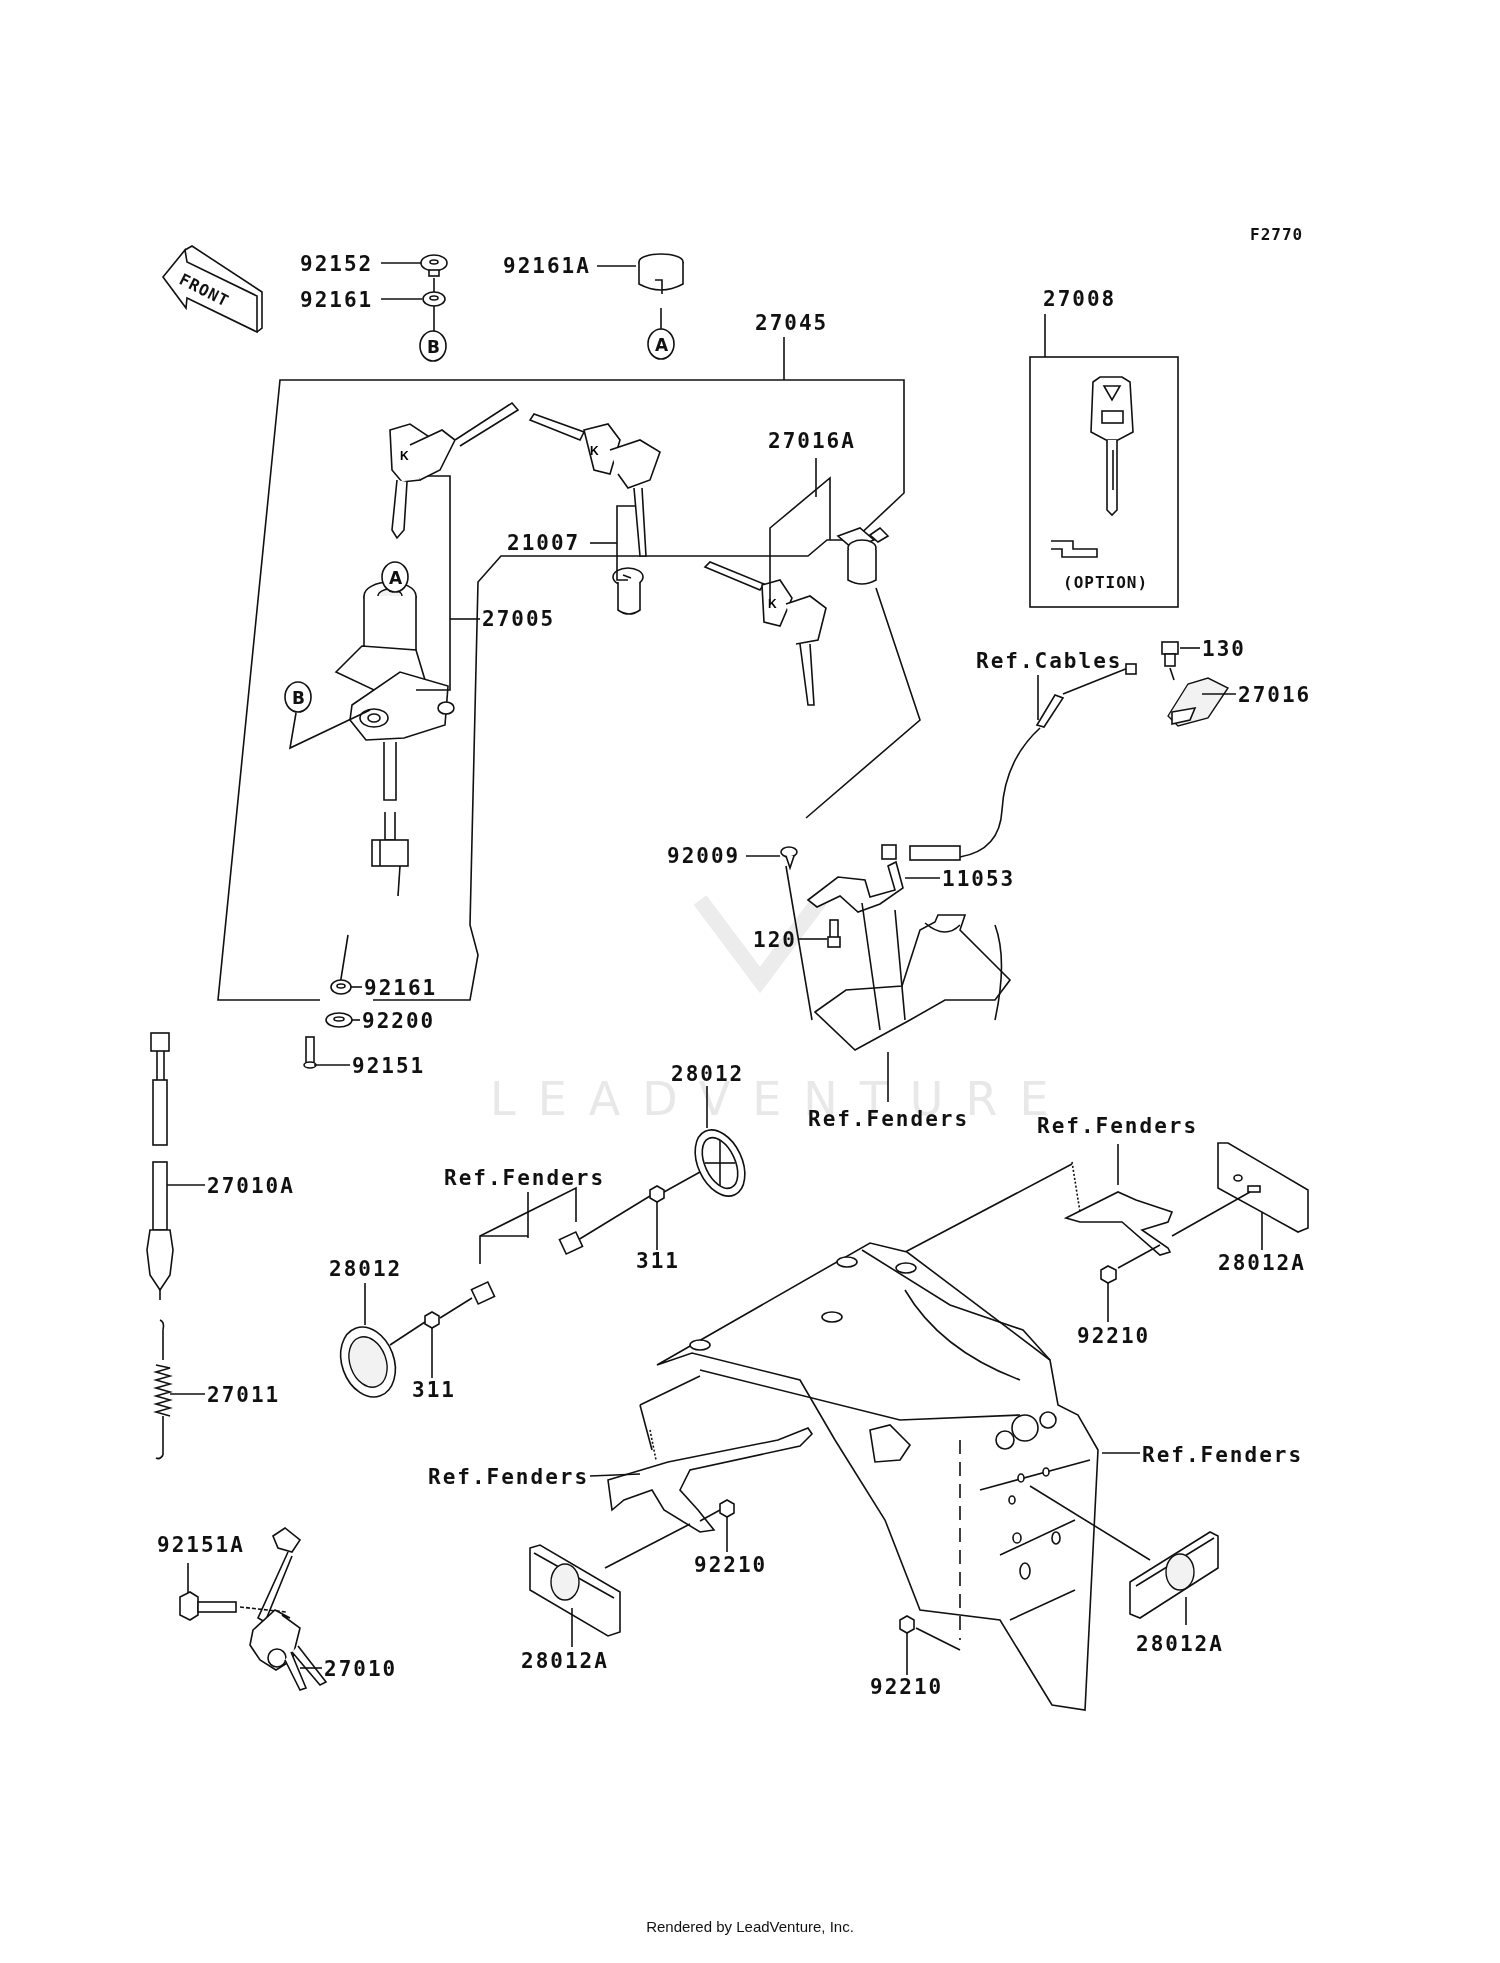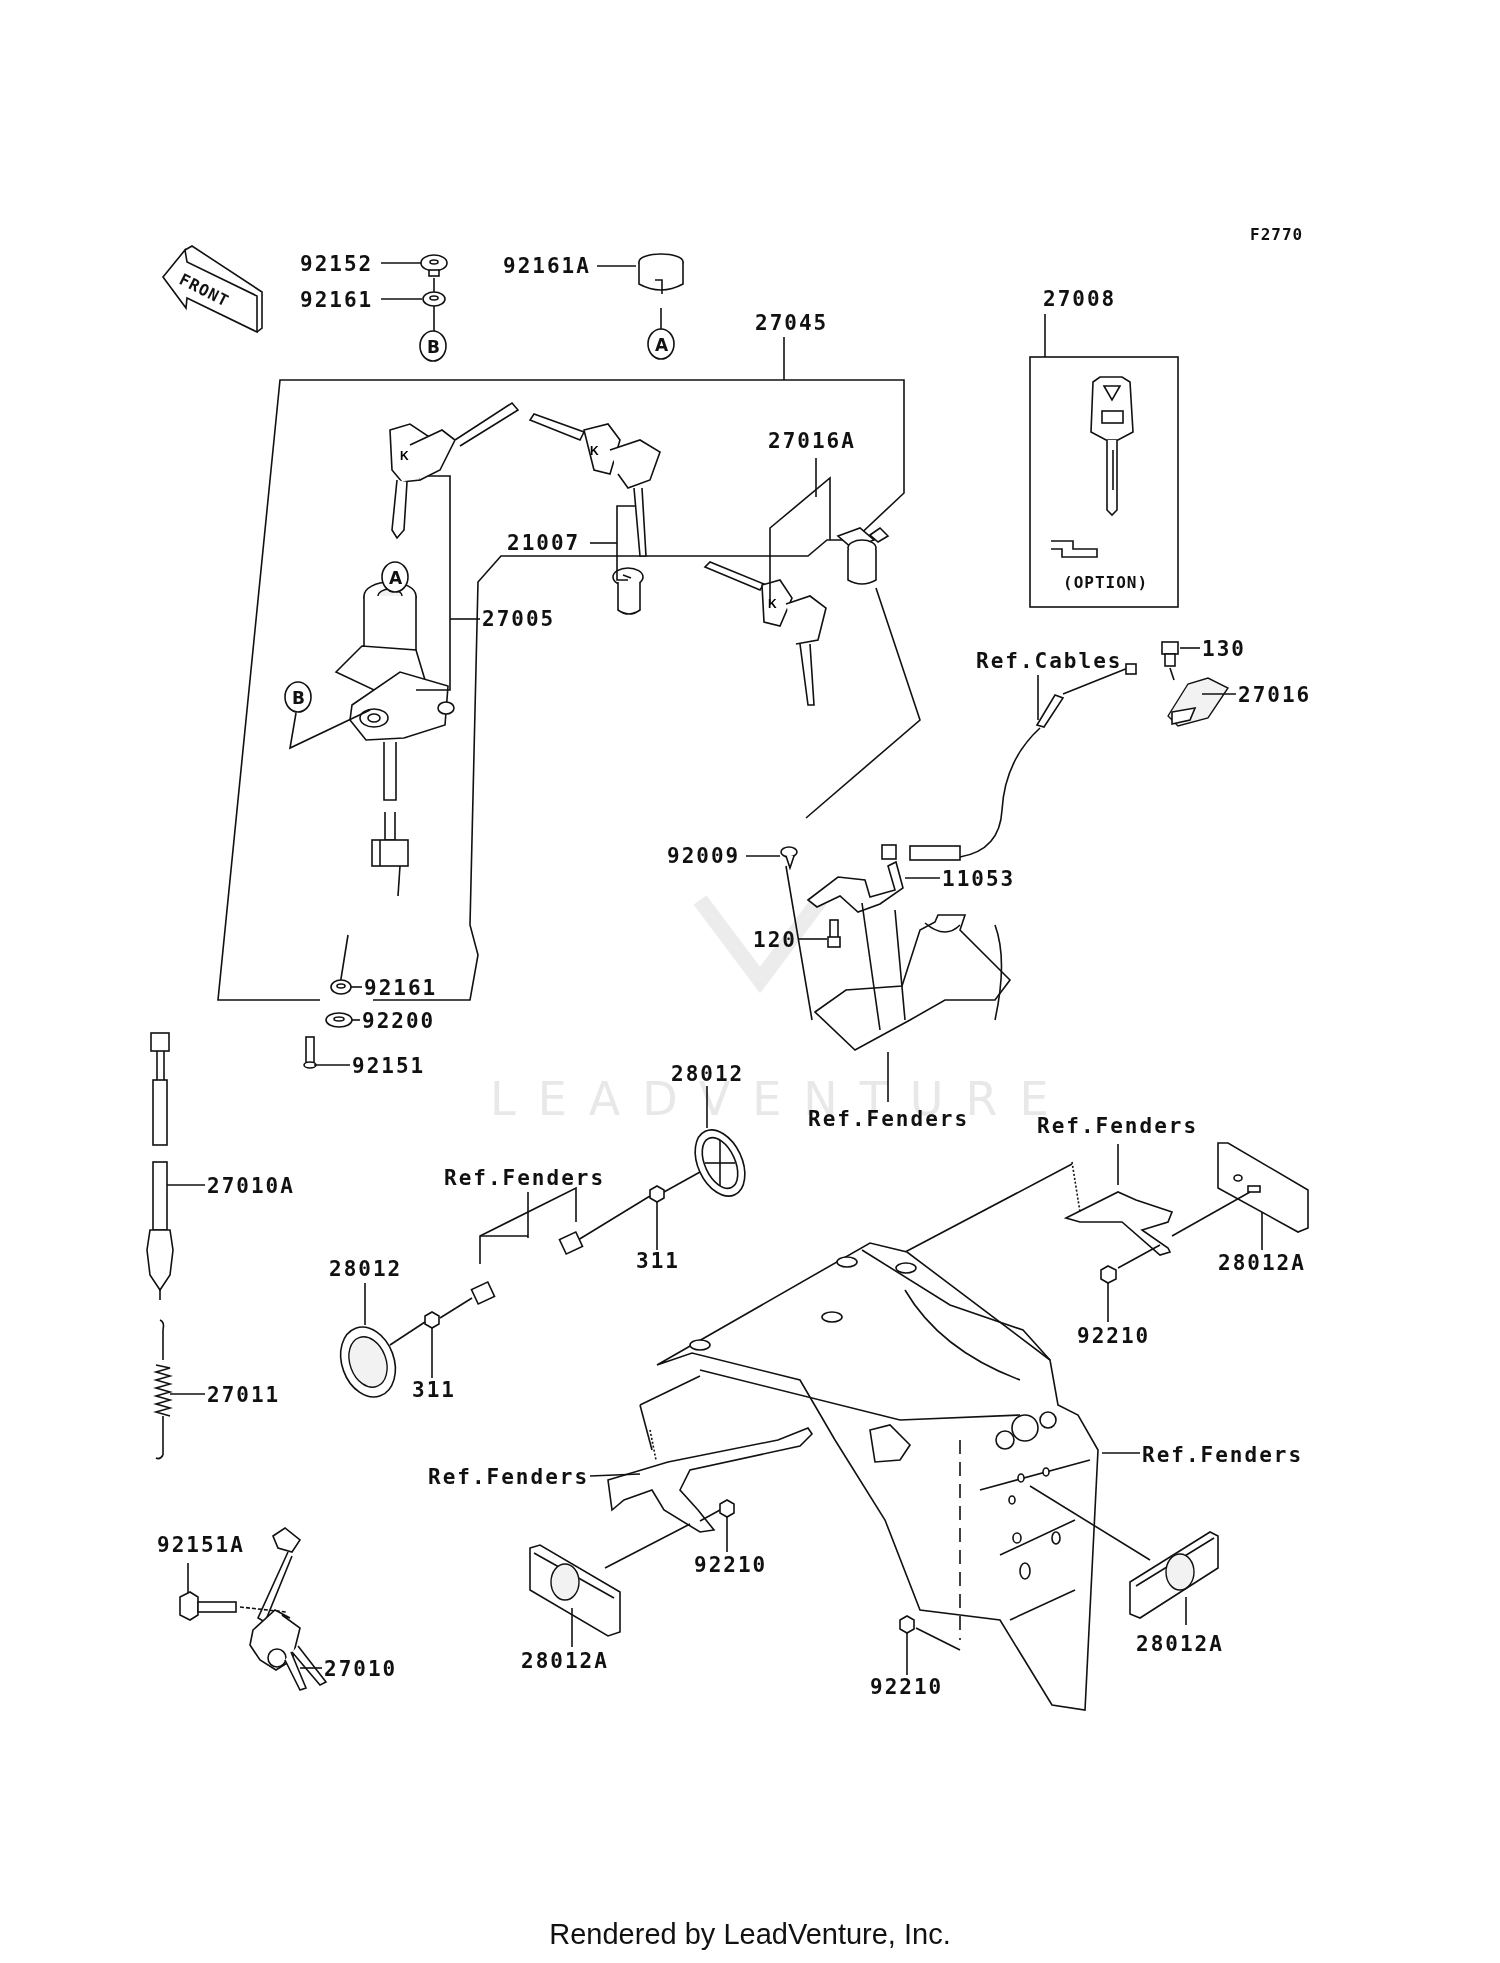--- a/index.html
+++ b/index.html
@@ -6,21 +6,21 @@
   body { width: 1500px; height: 1963px; position: relative; overflow: hidden; }
   #diagram { position: absolute; left: 0; top: 0; width: 1500px; height: 1963px; }
   .lbl { font-family: "DejaVu Sans Mono", "Liberation Mono", monospace; font-weight: bold; font-size: 21px; fill: #111; letter-spacing: 2px; }
   .lbl-sm { font-family: "DejaVu Sans Mono", "Liberation Mono", monospace; font-weight: bold; font-size: 16px; fill: #111; letter-spacing: 1px; }
   .circ-lbl { font-family: "DejaVu Sans", "Liberation Sans", sans-serif; font-weight: bold; font-size: 17px; fill: #111; }
   .ln { stroke: #111; stroke-width: 1.6; fill: none; }
   .pt { stroke: #111; stroke-width: 1.6; fill: #fff; }
   .ptg { stroke: #111; stroke-width: 1.4; fill: #f2f2f2; }
   .wm { font-family: "DejaVu Sans", "Liberation Sans", sans-serif; font-size: 46px; letter-spacing: 22px; fill: #e8e8e8; }
   .footer { position: absolute; left: 0; width: 1500px; top: 1918px; text-align: center;
-            font-family: "Liberation Sans", "DejaVu Sans", sans-serif; font-size: 29px; color: #111; }
+            font-family: "Liberation Sans", "DejaVu Sans", sans-serif; font-size: 15px; color: #111; }
 </style>
 </head>
 <body>
 
 <svg id="diagram" viewBox="0 0 1500 1963" xmlns="http://www.w3.org/2000/svg">
 
   <g>
     <path d="M700 900 L760 980 L820 900" stroke="#ececec" stroke-width="16" fill="none"></path>
     <text x="490" y="1115" class="wm">LEADVENTURE</text>
   </g>

